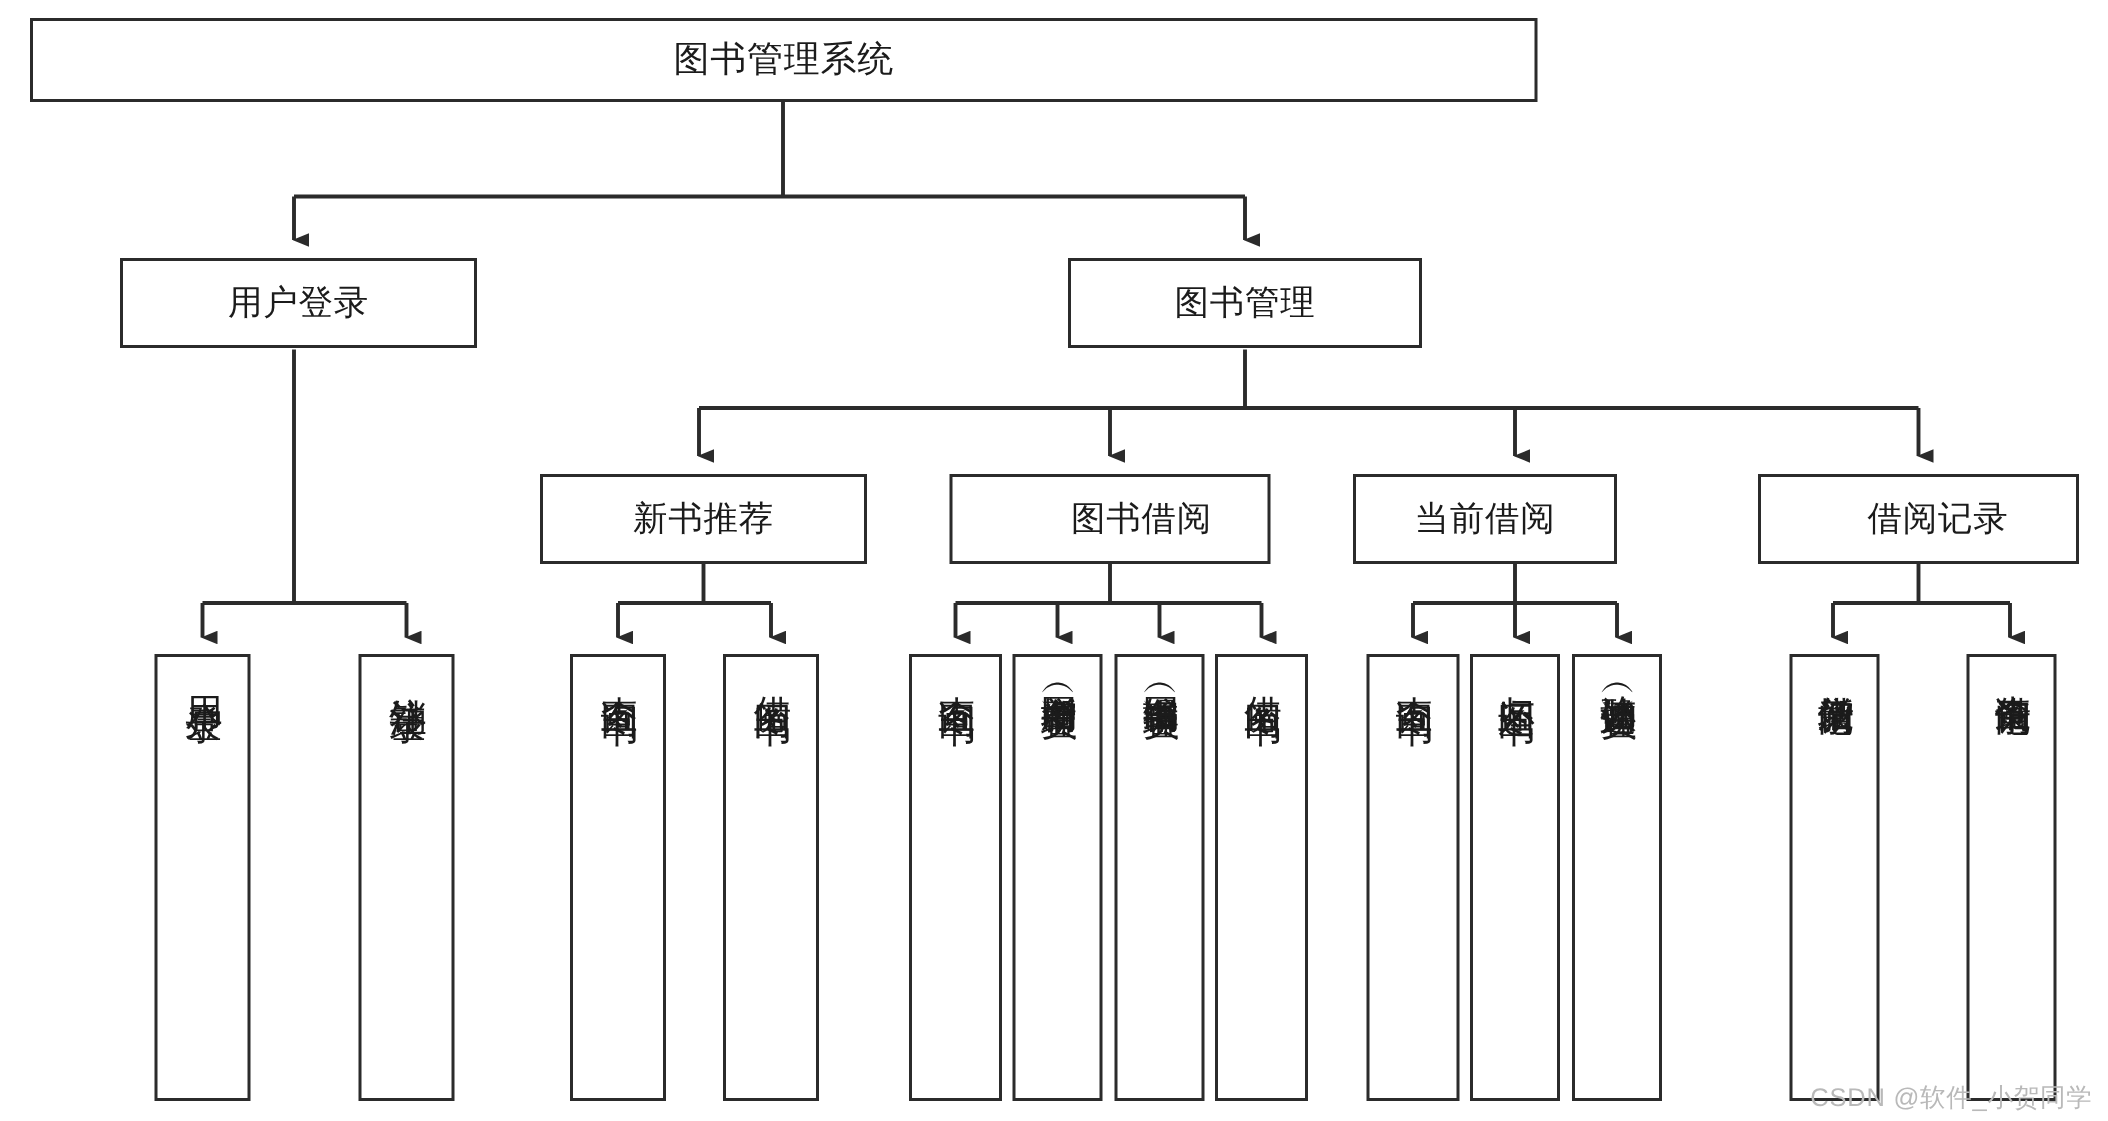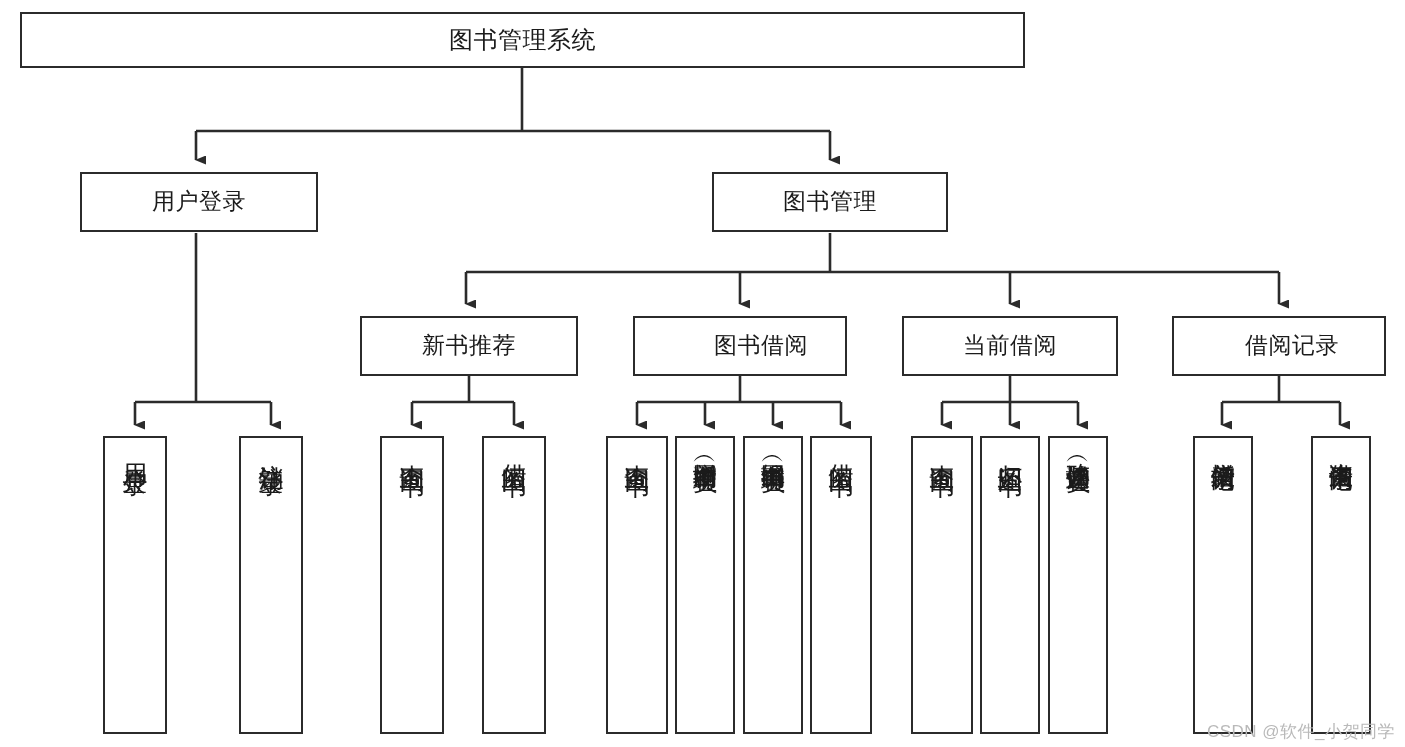--- a/index.html
+++ b/index.html
@@ -148,21 +148,21 @@
   </div>
 
   <div class="node horiz" style="left:712px; top:172px; width:236px; height:60px;">
     <span class="node-label">图书管理</span>
   </div>
 
   <div class="node horiz" style="left:633px; top:316px; width:214px; height:60px;padding-left:42px;">
     <span class="node-label">图书借阅</span>
   </div>
 
-  <div class="node horiz" style="left:902px; top:316px; width:216px; height:60px;">
+  <div class="node horiz" style="left:902px; top:316px; width:176px; height:60px;">
     <span class="node-label">当前借阅</span>
   </div>
 
   <div class="node horiz" style="left:1172px; top:316px; width:214px; height:60px;padding-left:26px;">
     <span class="node-label">借阅记录</span>
   </div>
 
   <div class="node vert" style="left:103px; top:436px; width:64px; height:298px;">
     <span class="node-label">用户登录</span>
   </div>

